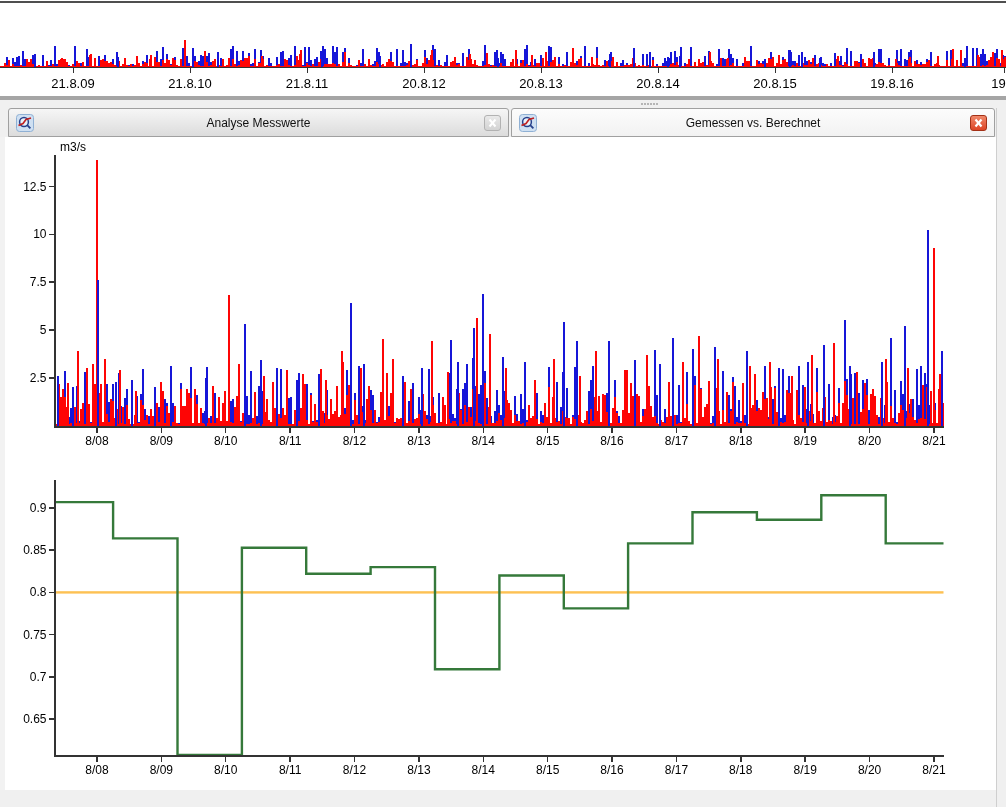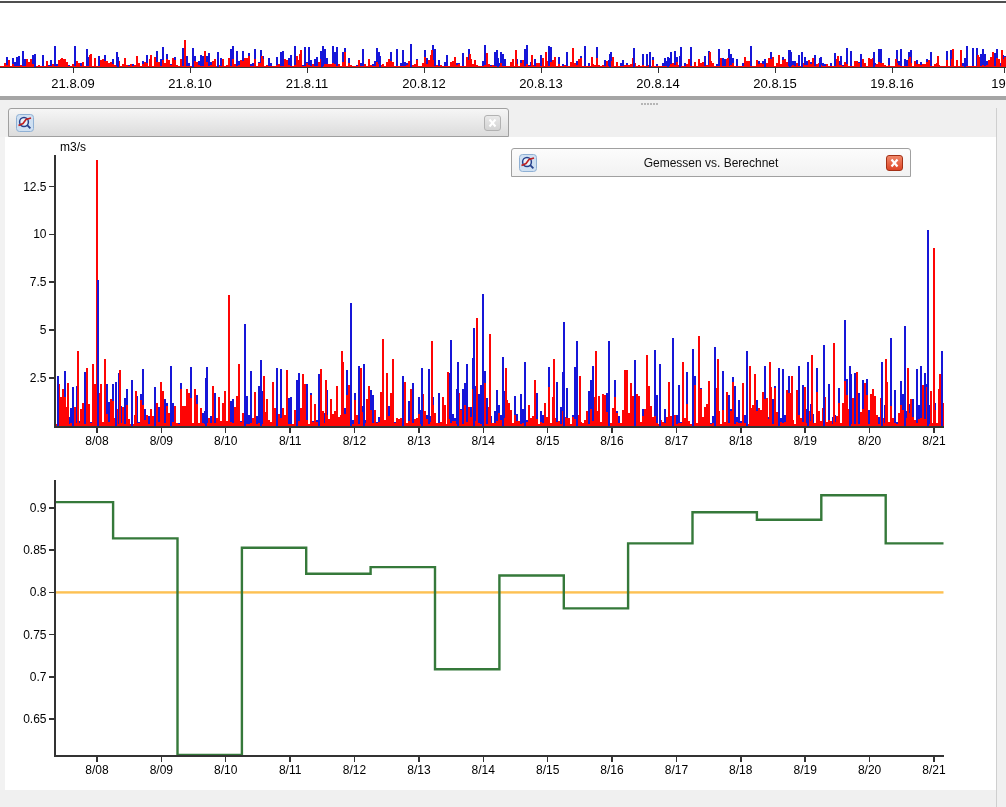--- a/index.html
+++ b/index.html
@@ -13,21 +13,21 @@
   #divider-bar{left:0;top:96px;width:1006px;height:4px;background:#a5a5a5;}
   #divider-strip{left:0;top:100px;width:1006px;height:8px;background:#f0f0f0;}
   #splitter-grip{left:641px;top:103px;width:2px;height:2px;background:#b5b5b5;
     box-shadow:3px 0 #b5b5b5,6px 0 #b5b5b5,9px 0 #b5b5b5,12px 0 #b5b5b5,15px 0 #b5b5b5;}
   #tab-bar{left:0;top:108px;width:1006px;height:29px;background:#f0f0f0;}
   .tab{position:absolute;top:0;height:29px;box-sizing:border-box;
     border:1px solid #a0a0a0;border-radius:3px 3px 0 0;
     background:linear-gradient(#f6f6f6,#dcdcdc);}
   .tab.active{background:linear-gradient(#fcfcfc,#f2f2f2);}
   #tab-left{left:8px;width:501px;}
-  #tab-right{left:511px;width:400px;margin-top:40px;}
+  #tab-right{left:511px;width:484px;}
   .tabtitle{position:absolute;left:30px;right:30px;top:7px;text-align:center;
     font-size:12px;color:#111;white-space:nowrap;overflow:hidden;}
   .tabicon{position:absolute;left:7px;top:5px;width:18px;height:18px;}
   .closebtn{position:absolute;right:7px;top:6px;width:17px;height:16px;
     border-radius:3px;box-sizing:border-box;}
   .closebtn.gray{background:linear-gradient(#e9e9e9,#d3d3d3);border:1px solid #b2b2b2;}
   .closebtn.red{background:linear-gradient(#f0886a,#dd4526);border:1px solid #a33016;}
   #main-svg{left:0;top:137px;width:1006px;height:330px;}
   #ratio-svg{left:0;top:467px;width:1006px;height:340px;}
   #left-strip{left:0;top:137px;width:5px;height:653px;background:#f2f2f2;}
@@ -904,20 +904,21 @@
 <div id="tab-bar" class="abs">
   <div id="tab-left" class="tab">
     <span class="tabicon">
       <svg width="18" height="18" viewBox="0 0 18 18">
         <rect x="0.5" y="0.5" width="17" height="17" rx="3" fill="#cfe0f2" stroke="#8fb0d4"></rect>
         <circle cx="8" cy="8" r="4.4" fill="rgba(255,255,255,0.55)" stroke="#27408b" stroke-width="1.5"></circle>
         <line x1="11.2" y1="11.2" x2="14.4" y2="14.4" stroke="#27408b" stroke-width="1.8"></line>
         <polyline points="2.5,11.5 7,9.5 10,5.5 15,4" fill="none" stroke="#c02020" stroke-width="1.6"></polyline>
       </svg>
     </span>
+    <span class="tabtitle">Analyse Messwerte</span>
     <span class="closebtn gray">
       <svg width="15" height="14" viewBox="0 0 15 14">
         <line x1="4.5" y1="3.5" x2="10.5" y2="10.5" stroke="#ffffff" stroke-width="2"></line>
         <line x1="10.5" y1="3.5" x2="4.5" y2="10.5" stroke="#ffffff" stroke-width="2"></line>
       </svg>
     </span>
   </div>
   <div id="tab-right" class="tab active">
     <span class="tabicon">
       <svg width="18" height="18" viewBox="0 0 18 18">

